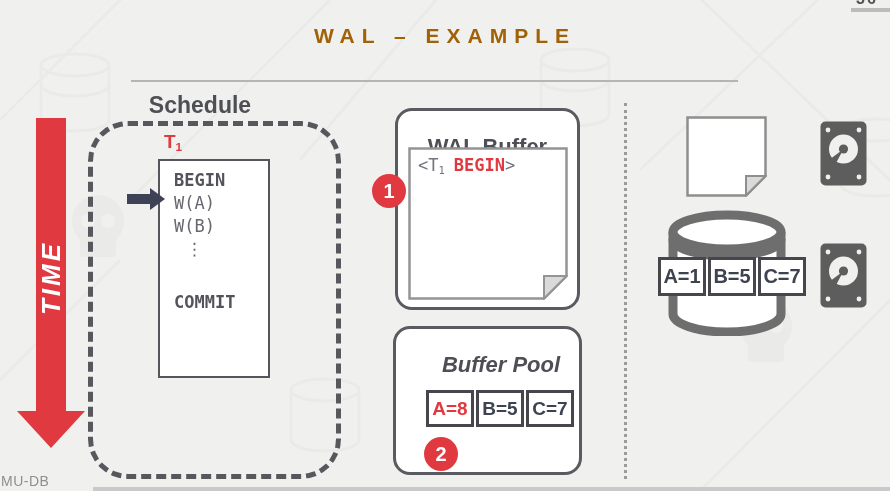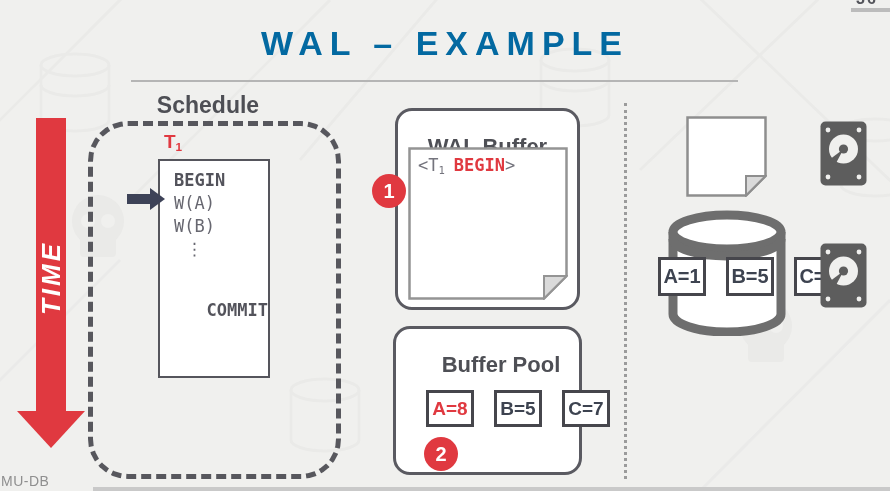--- a/index.html
+++ b/index.html
@@ -7,52 +7,52 @@
   #slide {
     position:relative; width:890px; height:491px;
     background:#f0f0ee; overflow:hidden;
     font-family:"Liberation Sans", sans-serif;
   }
   .abs { position:absolute; }
 
   
   .title {
     left:0; right:0; top:24px; text-align:center;
-    font-size:34px; font-weight:bold; letter-spacing:7px; color:#0369a1;
+    font-size:21px; font-weight:bold; letter-spacing:7px; color:#a16207;
   }
   .title-underline { left:131px; top:80px; width:607px; height:2px; background:#b5b5b5; }
 
   
   .slidenum-clip { left:856px; top:0; width:34px; height:6px; overflow:hidden; }
   .slidenum-clip span { display:inline-block; transform:translateY(-10px); font-size:16px; font-weight:bold; color:#54555b; letter-spacing:2px; }
   .slidenum-bar { left:851px; top:8px; width:39px; height:4px; background:#bcbcbc; }
 
   
   .time-shaft { left:36px; top:118px; width:30px; height:295px; background:#e03940; }
   .time-head { left:17px; top:411px; width:0; height:0;
     border-left:34px solid transparent; border-right:34px solid transparent;
     border-top:37px solid #e03940; }
   .time-label { left:51px; top:278px; transform:translate(-50%,-50%) rotate(-90deg);
     color:#ffffff; font-size:26px; font-weight:bold; font-style:italic; letter-spacing:3px; white-space:nowrap; }
 
   
-  .schedule-heading { left:108px; top:92px; width:200px; text-align:center;
+  .schedule-heading { left:100px; top:92px; width:200px; text-align:center;
     font-size:23px; font-weight:bold; color:#4e4f55; }
   .schedule-box { left:88px; top:121px; width:253px; height:358px;
     border:5px dashed #57575d; border-radius:40px; }
   .txn-label { left:164px; top:131px; width:100px; text-align:left;
     color:#e03940; font-weight:bold; font-size:19px; }
   .sub { font-size:0.62em; vertical-align:-0.28em; }
   .txn-box { left:158px; top:159px; width:112px; height:219px;
     background:#ffffff; border:2px solid #55555c;
     padding:8px 0 0 14px;
     font-family:"DejaVu Sans Mono", monospace; font-size:17px; line-height:23px; color:#676770; }
   .op-bold { font-weight:bold; color:#53535b; }
   .op-ellipsis { padding-left:12px; letter-spacing:0; }
-  .op-commit { margin-top:38px;text-align:right; }
+  .op-commit { margin-top:30px; }
 
   .ptr-shaft { left:127px; top:194px; width:23px; height:10px; background:#3d4257; }
   .ptr-head { left:150px; top:188px; width:0; height:0;
     border-top:11px solid transparent; border-bottom:11px solid transparent;
     border-left:15px solid #3d4257; }
 
   
   .panel { background:#ffffff; border:3px solid #5a5a61; border-radius:17px; }
   .panel-heading { text-align:center; font-size:22px; font-weight:bold; color:#4e4f55;margin-top:20px; }
 
@@ -64,22 +64,22 @@
     font-family:"DejaVu Sans Mono", monospace; font-size:17px; line-height:25px; color:#74747d; white-space:nowrap; }
   .kw { color:#e03940; font-weight:bold; margin-left:9px; }
 
   .badge { width:34px; height:34px; border-radius:50%; background:#e03940;
     color:#ffffff; font-size:20px; font-weight:bold;
     display:flex; align-items:center; justify-content:center; z-index:5; }
   .badge1 { left:372px; top:174px; }
   .badge2 { left:424px; top:437px; }
 
   .bp-box { left:393px; top:326px; width:189px; height:149px; }
-  .bp-heading { left:393px; top:332px; width:216px; }
-  .cells { display:flex; gap:20px; }
+  .bp-heading { left:393px; top:332px; width:216px;font-style:italic; }
+  .cells { display:flex; gap:2px; }
   .cell { width:48px; height:37px; background:#ffffff; border:3px solid #46464c;
     display:flex; align-items:center; justify-content:center;
     font-size:19px; font-weight:bold; color:#3d4350; }
   .bp-cells { left:414px; top:390px;margin-left:12px; }
   .cell-red { color:#e03940; }
 
   .divider { left:624px; top:103px; height:376px; width:0; border-left:3px dotted #9b9b9b; }
 
   
   .paper-wrap { left:686px; top:116px; width:81px; height:81px; }

